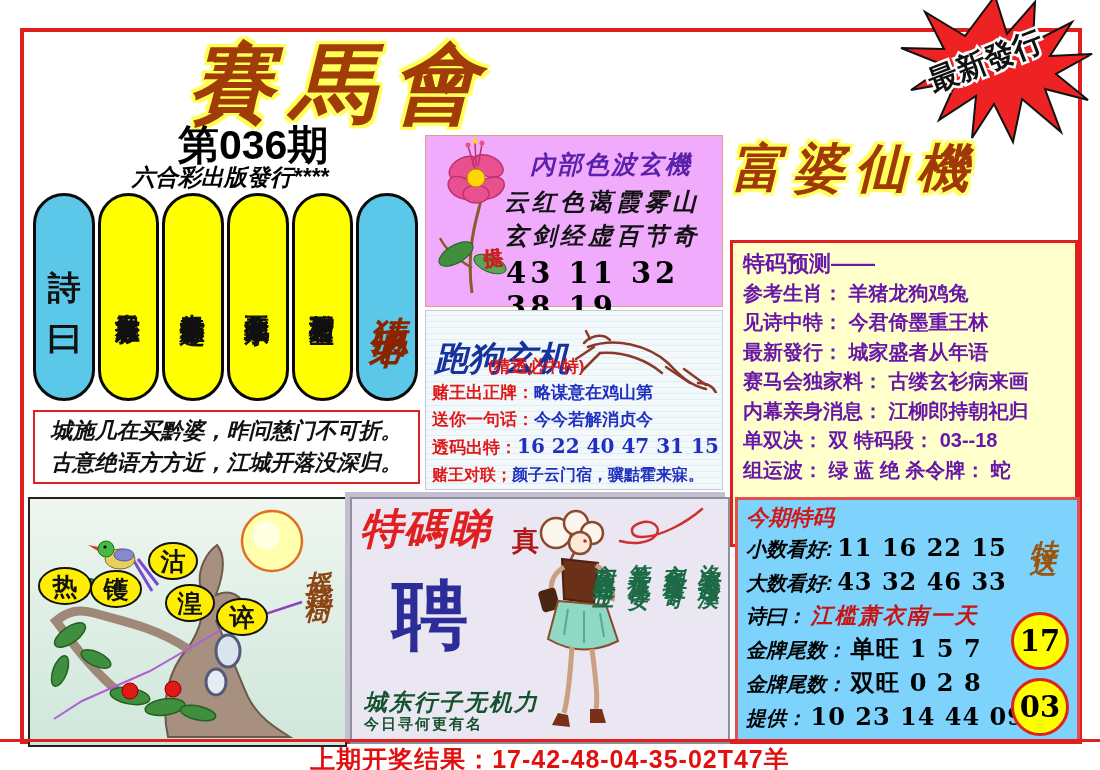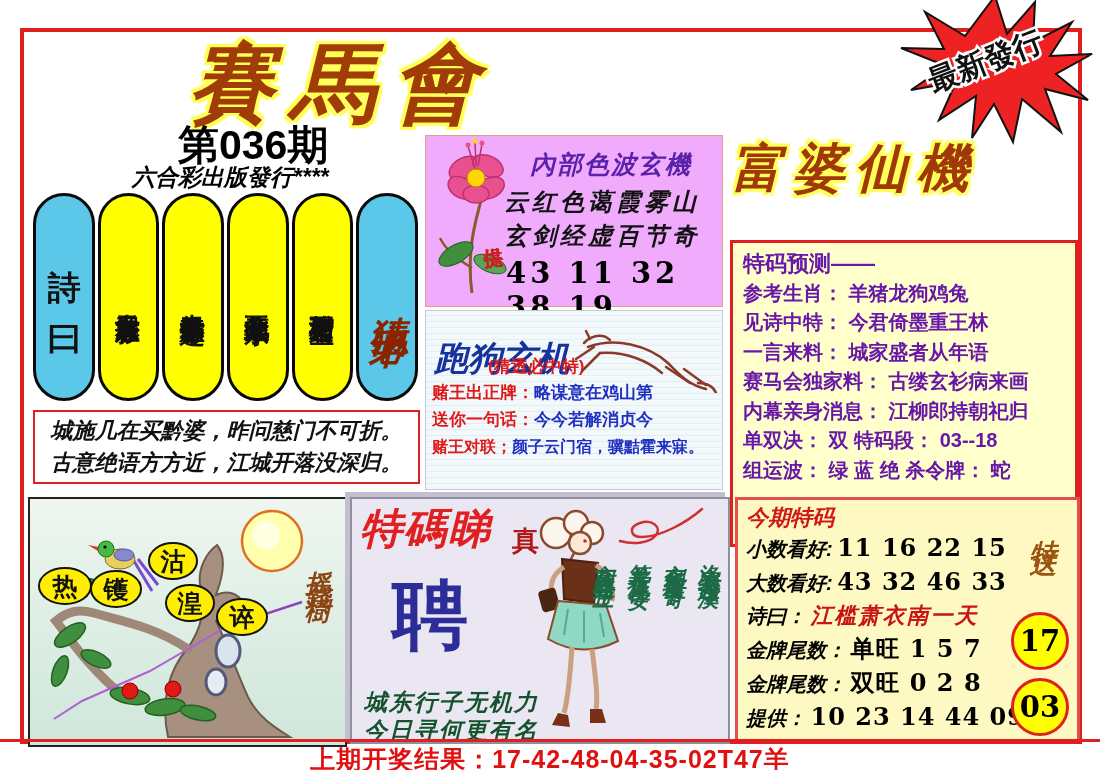--- a/index.html
+++ b/index.html
@@ -74,24 +74,24 @@
       border:2px solid #8f8fa0;box-shadow:-5px -5px 0 #c3bfd0;box-sizing:border-box;}
   .peek .title{position:absolute;left:8px;top:2px;font-size:42px;font-weight:900;color:#e02020;font-style:italic;letter-spacing:2px;}
   .peek .accent{position:absolute;left:160px;top:24px;font-size:27px;font-weight:900;color:#b01818;}
   .peek .squiggle{position:absolute;left:238px;top:4px;}
   .peek .big{position:absolute;left:40px;top:66px;font-size:76px;font-weight:900;color:#2d2d9a;}
   .peek .woman{position:absolute;left:152px;top:8px;}
   .peek .cols{position:absolute;right:6px;top:48px;display:flex;flex-direction:row-reverse;gap:7px;}
   .peek .cols span{writing-mode:vertical-rl;text-orientation:upright;font-size:21px;font-weight:900;
       color:#1c6b46;letter-spacing:4px;font-style:italic;}
   .peek .pl1{position:absolute;left:12px;top:188px;font-size:23px;font-weight:900;color:#14532d;font-style:italic;letter-spacing:2px;}
-  .peek .pl2{position:absolute;left:12px;top:216px;font-size:23px;font-weight:900;color:#14532d;font-style:italic;letter-spacing:2px;}
-
-  
-  .special{position:absolute;left:735px;top:497px;width:345px;height:245px;background:#fef9c3;
+  .peek .pl2{position:absolute;left:12px;top:216px;font-size:15px;font-weight:900;color:#14532d;letter-spacing:2px;}
+
+  
+  .special{position:absolute;left:735px;top:497px;width:345px;height:245px;background:#7dd3fc;
       border:3px solid #e05050;box-sizing:border-box;padding:4px 8px;}
   .sp-title{font-size:22px;font-weight:900;color:#d01818;font-style:italic;line-height:28px;}
   .sp-row{white-space:nowrap;line-height:31px;}
   .sp-label{font-size:20px;font-weight:900;font-style:italic;color:#000;}
   .sp-val{font-family:"DejaVu Serif",serif;font-size:24px;font-weight:900;letter-spacing:1px;color:#000;}
   .sp-val.red{font-family:"Liberation Sans",sans-serif;font-size:22px;color:#c81414;font-style:italic;letter-spacing:2px;}
   .sp-side{position:absolute;right:16px;top:18px;writing-mode:vertical-rl;text-orientation:upright;
       font-size:27px;font-weight:900;color:#9a5410;letter-spacing:10px;font-style:italic;}
   .circle{position:absolute;right:8px;width:52px;height:52px;border-radius:50%;background:#ffff00;
       border:3px solid #e02020;display:flex;align-items:center;justify-content:center;
@@ -246,31 +246,34 @@
         <path d="M20,24 l-4,-8"></path>
       </g>
     </svg>
     <div class="dog-rows">
       <div class="dog-row">
         <span class="lab">赌王出正牌：</span><span class="val">略谋意在鸡山第</span>
       </div>
       <div class="dog-row">
         <span class="lab">送你一句话：</span><span class="val">今今若解消贞今</span>
       </div>
+      <div class="dog-row">
+        <span class="lab">透码出特：</span><span class="val num">16 22 40 47 31 15</span>
+      </div>
       <div class="dog-row small">
         <span class="lab">赌王对联；</span><span class="val">颜子云门宿，骥黠霍来寐。</span>
       </div>
     </div>
   </div>
 
   <div class="forecast">
     <div class="fc-line" style="font-size:22px;">特码预测——</div>
     <div class="fc-line">参考生肖： 羊猪龙狗鸡兔</div>
     <div class="fc-line">见诗中特： 今君倚墨重王林</div>
-    <div class="fc-line">一言来料： 城家盛者从年语</div>
+    <div class="fc-line">最新發行： 城家盛者从年语</div>
     <div class="fc-line">赛马会独家料： 古缕玄衫病来画</div>
     <div class="fc-line">内幕亲身消息： 江柳郎持朝祀归</div>
     <div class="fc-line">单双决： 双  特码段： 03--18</div>
     <div class="fc-line">组运波： 绿 蓝  绝 杀令牌： 蛇</div>
   </div>
 
   <div class="peek">
     <div class="title">特碼睇</div>
     <div class="accent">真</div>
     <svg class="squiggle" width="120" height="52" viewBox="0 0 120 52">

